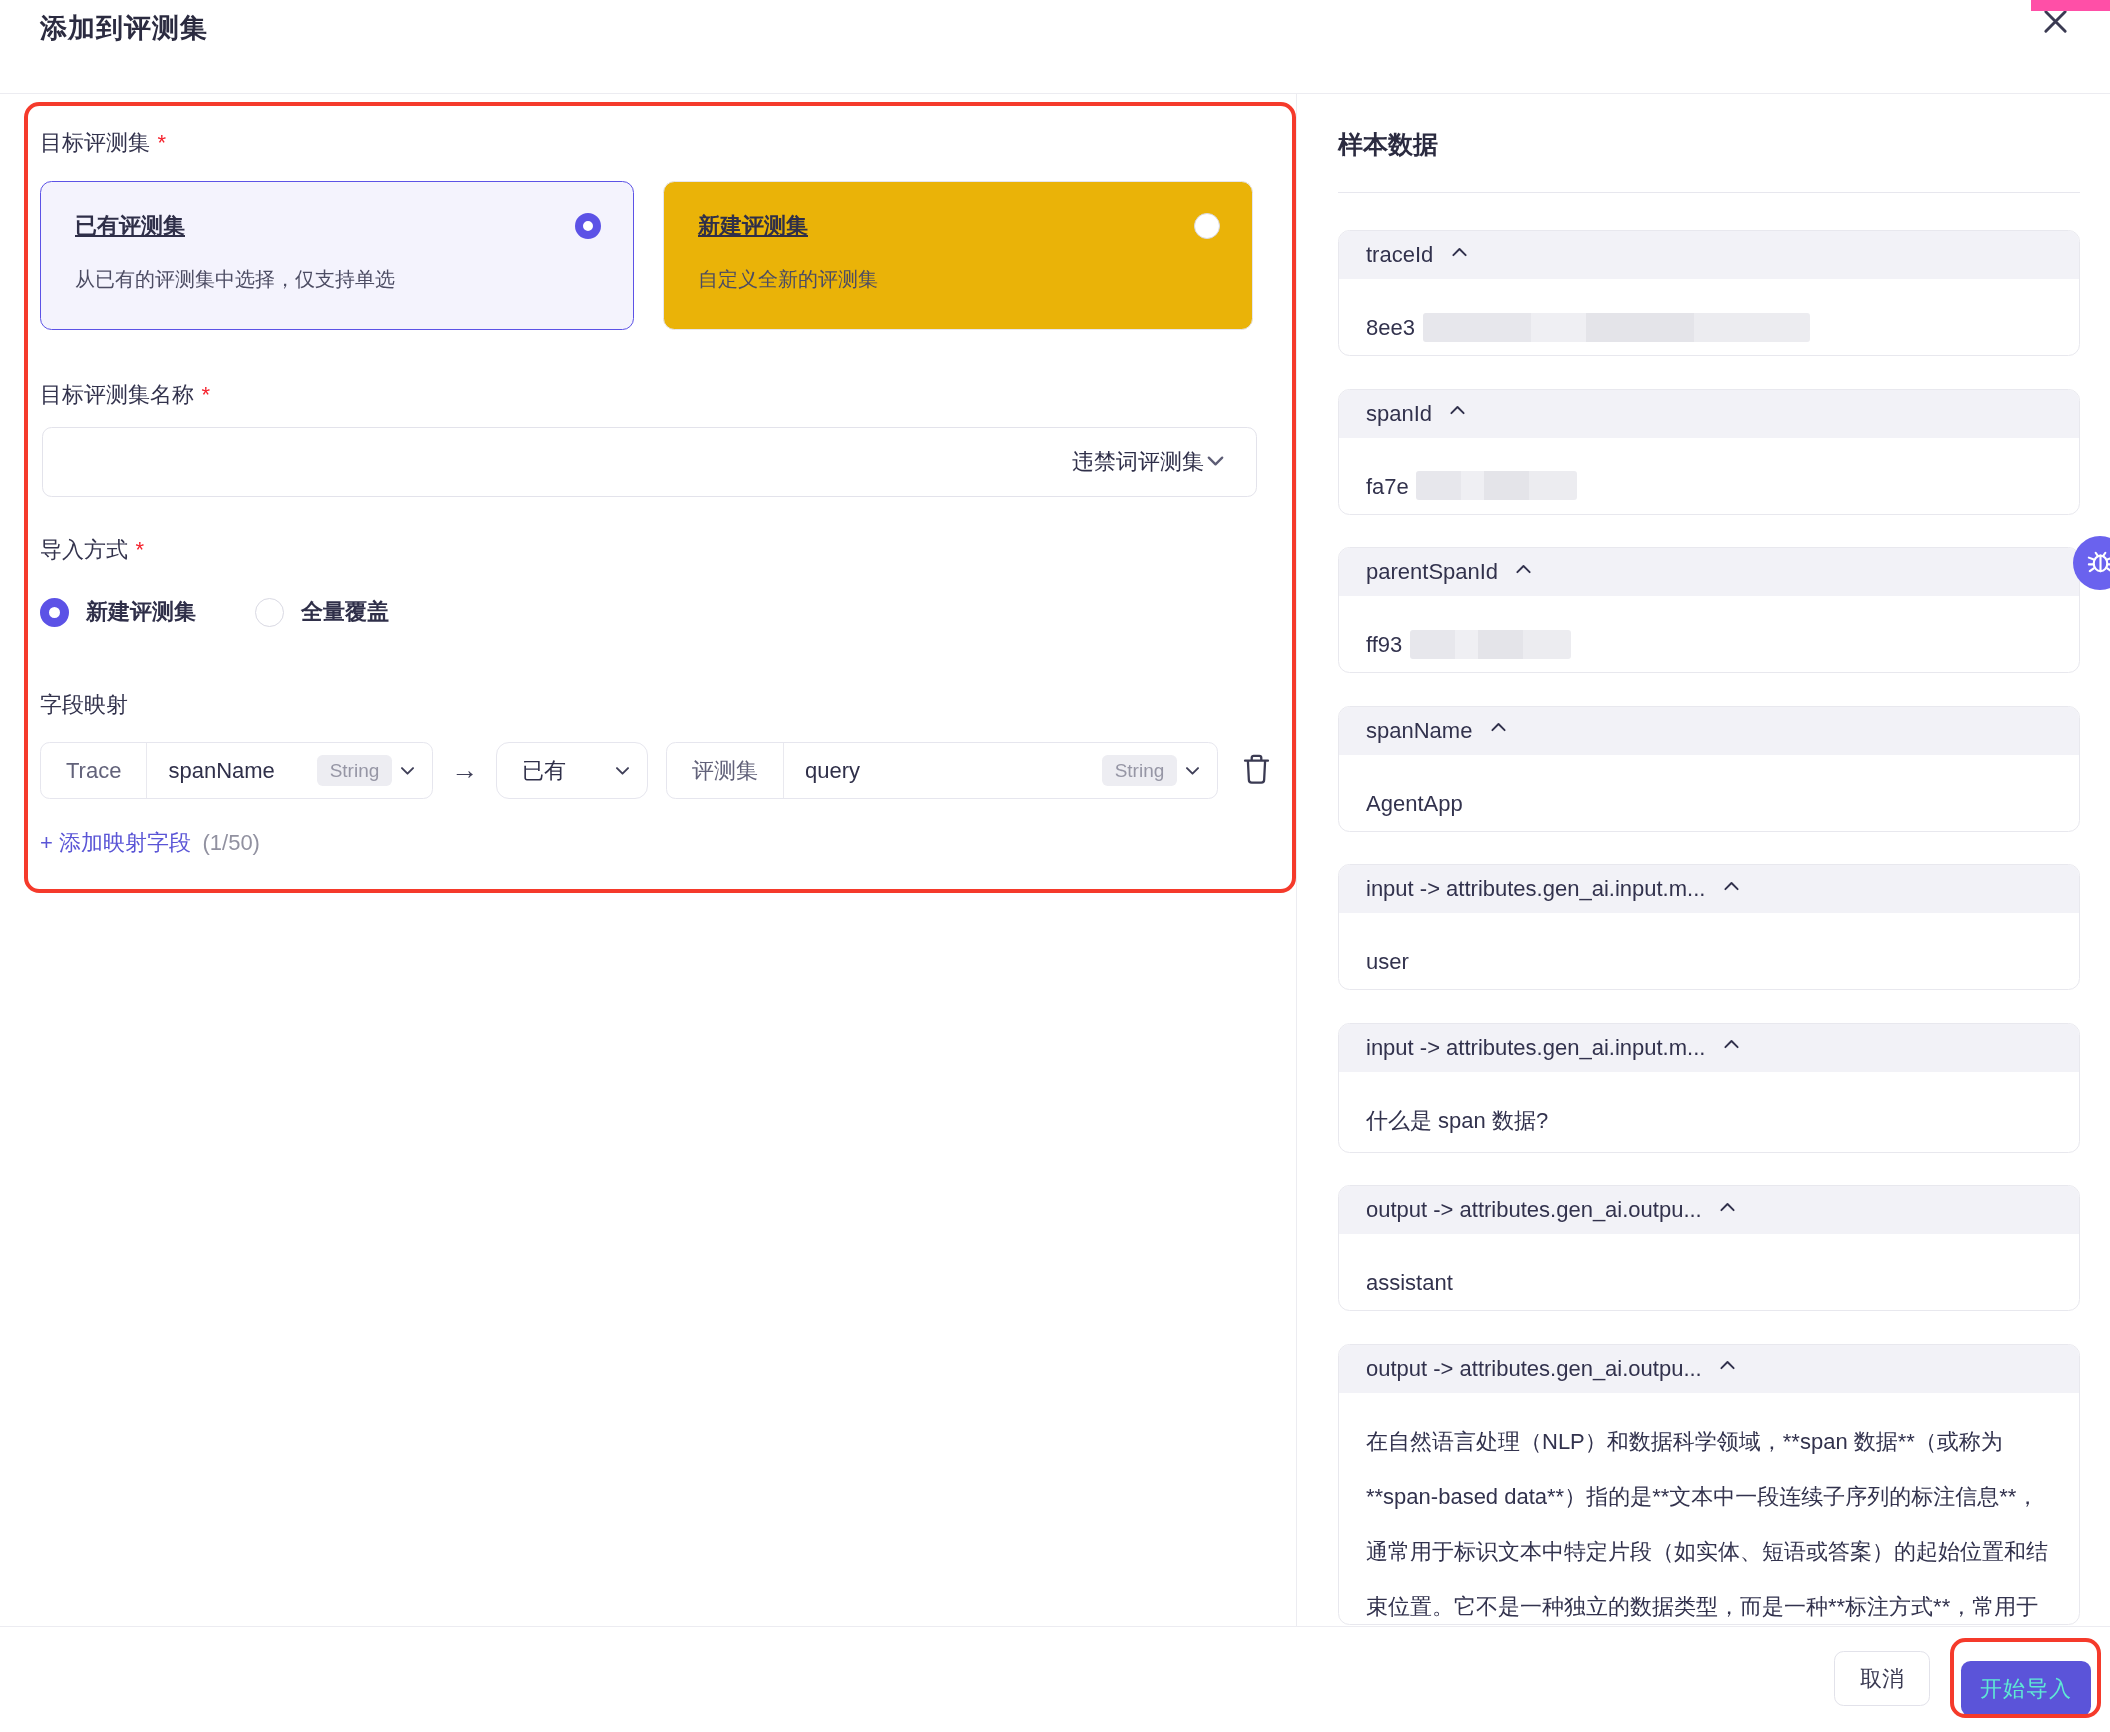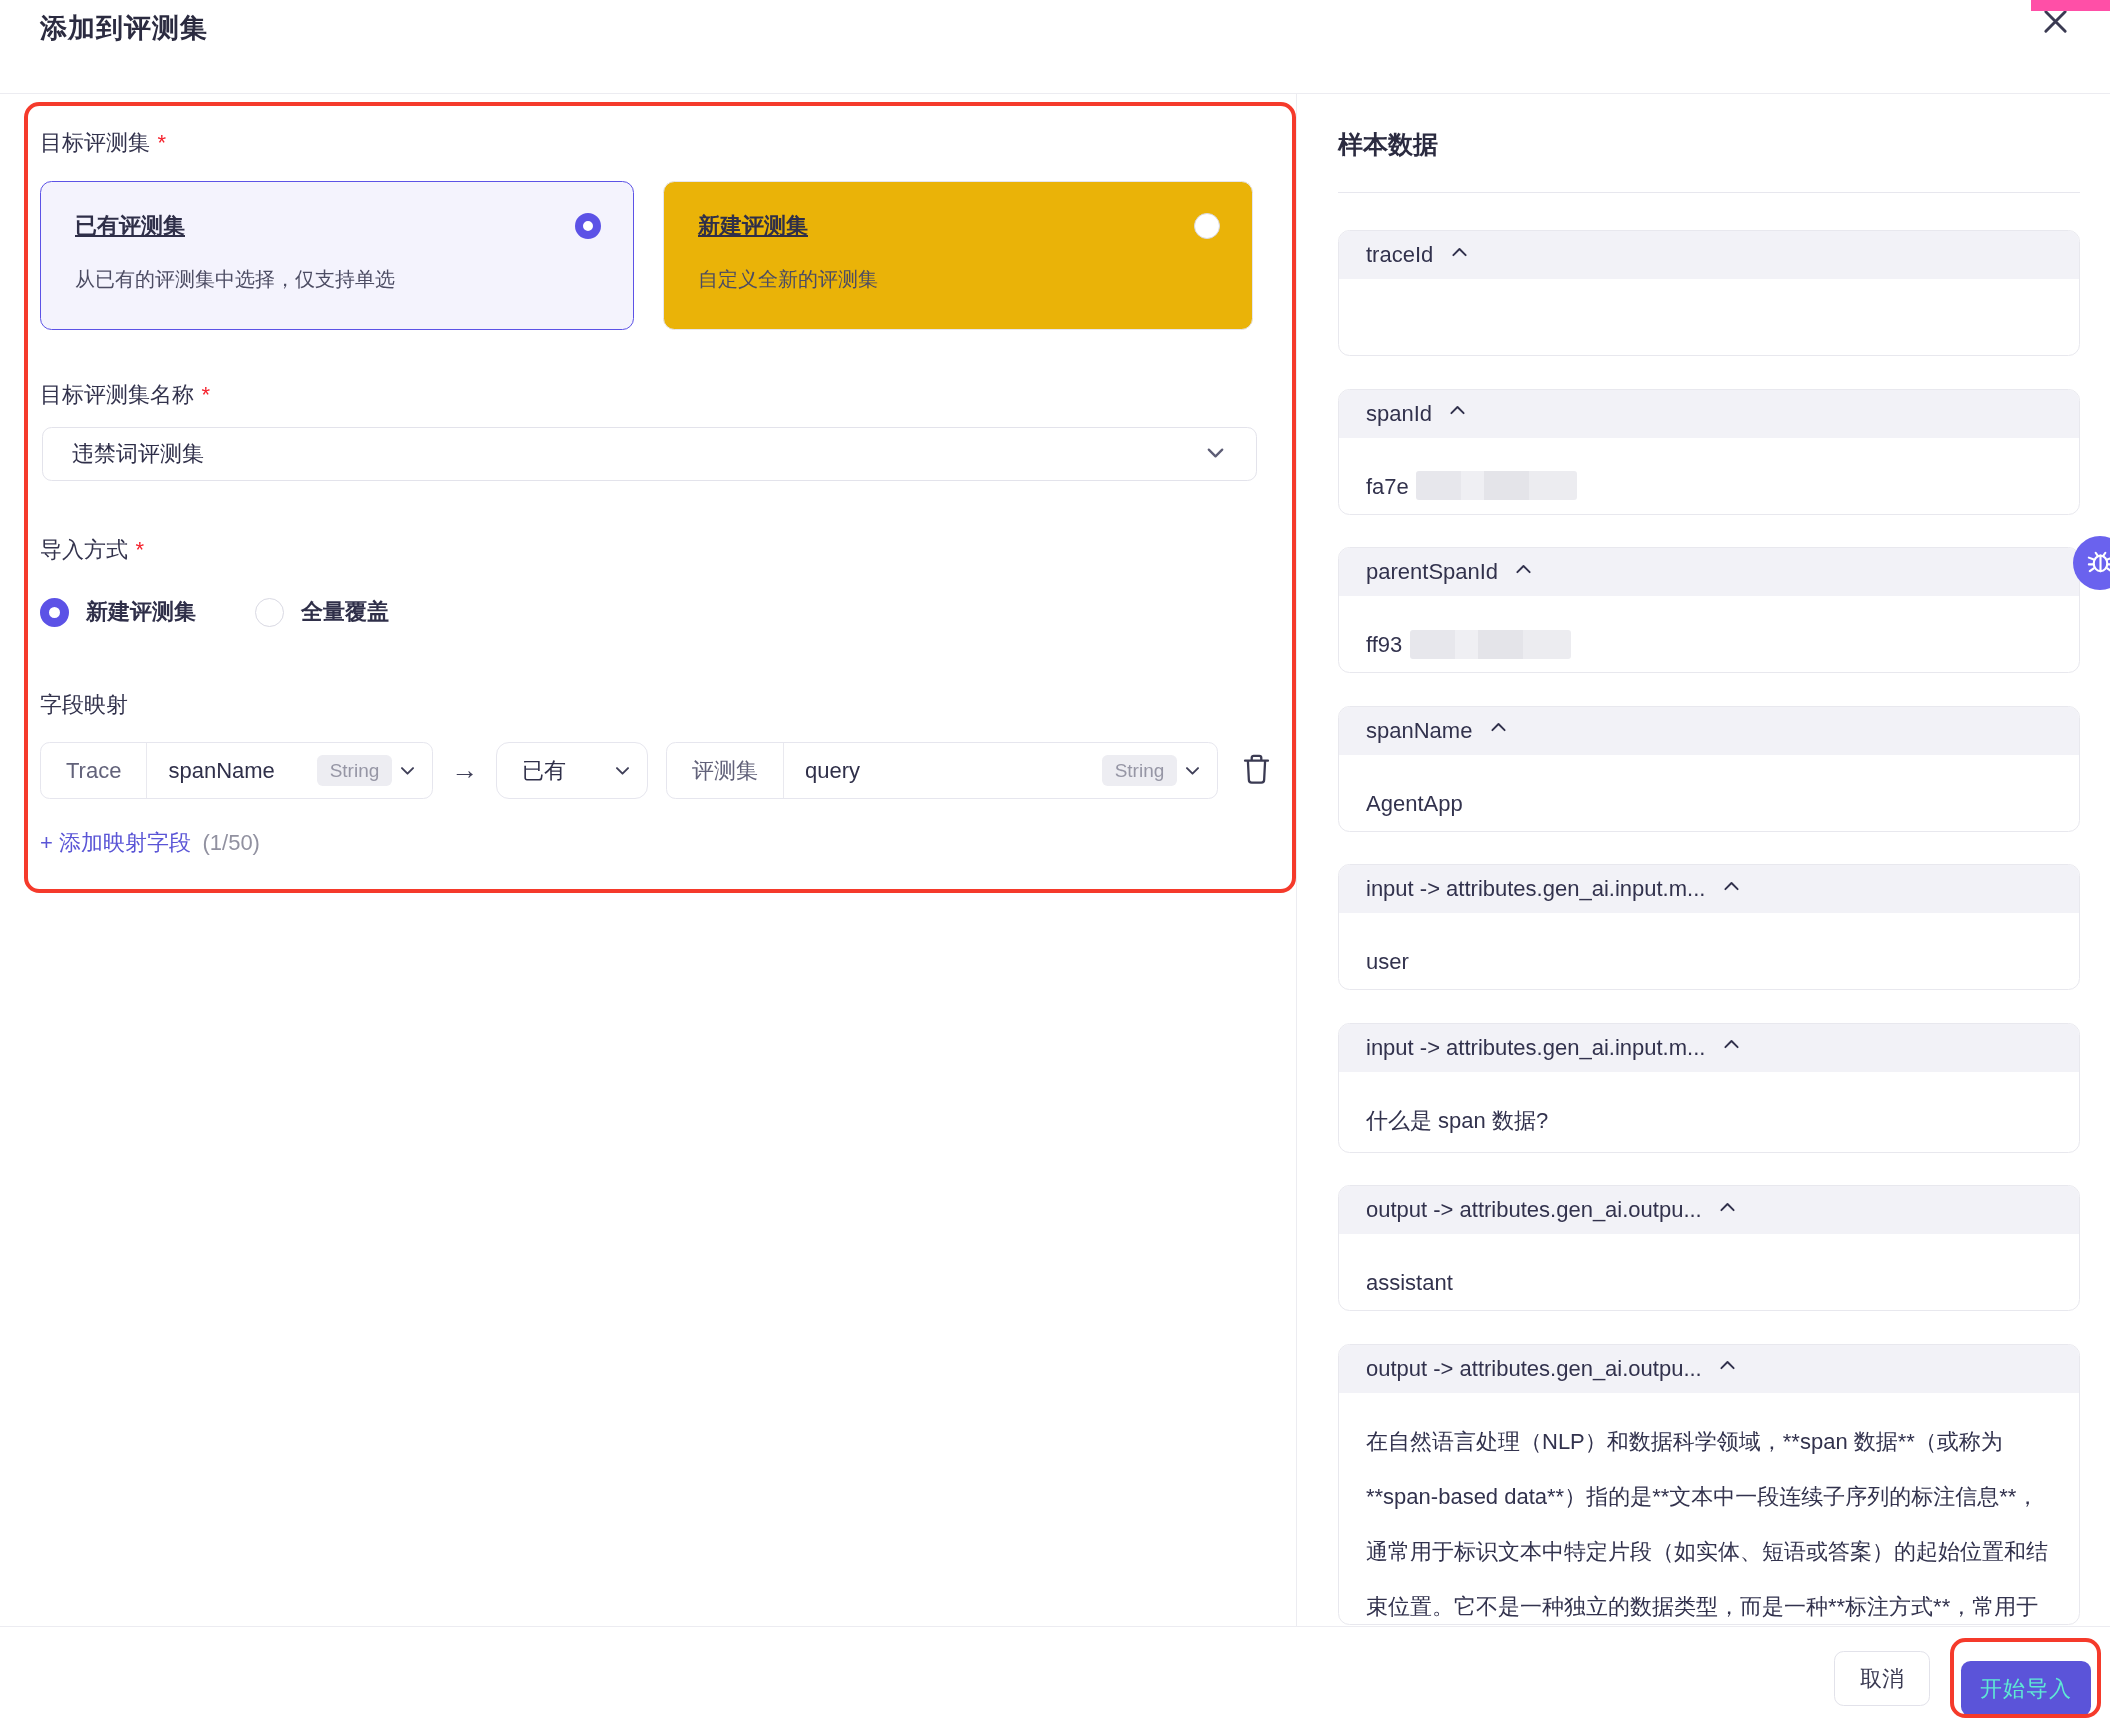--- a/index.html
+++ b/index.html
@@ -23,21 +23,21 @@
   .req { color:#f5222d; margin-left:7.6px; font-size:22px; }
 
   .opt-card { top:181px; height:149px; border-radius:11.5px; background:#eab308; border:1.9px solid #e6e6ee; cursor:pointer; }
   .opt-card.selected { background:#f4f3fd; border:1.9px solid #5c52e6; }
   .opt-card .oc-title { position:absolute; left:34px; top:29px; font-size:22px; font-weight:700; color:#2f2f49;text-decoration:underline; }
   .opt-card .oc-desc { position:absolute; left:34px; top:84px; font-size:20px; color:#4c4c63; }
   .radio { position:absolute; right:32.5px; top:31px; width:26px; height:26px; border-radius:50%; background:#fff; }
   .radio.on { border:8.6px solid #5c52e6; }
   .radio.off { border:1.9px solid #d9d9e3; }
 
-  .select-box { left:42px; top:427px; width:1215px; height:54px; border:1.9px solid #e3e3eb; border-radius:9.6px; background:#fff; display:flex; align-items:center; padding:0 29px; cursor:pointer; }
+  .select-box { left:42px; top:427px; width:1215px; height:70px; border:1.9px solid #e3e3eb; border-radius:9.6px; background:#fff; display:flex; align-items:center; padding:0 29px; cursor:pointer;text-align:right; }
   .select-box .sel-value { font-size:22px; color:#2f2f49; flex:1; }
 
   .radio-row { left:40px; top:596px; height:32.5px; display:flex; align-items:center; gap:17px; }
   .rr-radio { width:29px; height:29px; border-radius:50%; background:#fff; cursor:pointer; flex:none; }
   .rr-radio.on { border:9.6px solid #5c52e6; }
   .rr-radio.off { border:1.9px solid #d9d9e3; }
   .rr-label { font-size:22px; font-weight:600; color:#2f2f49; margin-right:42px; cursor:pointer; }
 
   .map-row { left:40px; top:742px; height:57px; display:flex; align-items:center; }
   .map-group { height:57px; border:1.9px solid #e6e6ee; border-radius:9.6px; background:#fff; display:flex; align-items:center; }
@@ -187,20 +187,21 @@
 <div class="abs cards" id="cards">
   <div class="s-card">
     <div class="sc-head">
       <span class="sc-key">traceId</span>
       <span>
         <svg width="21" height="21" viewBox="0 0 24 24">
             <path d="M5 15 L12 8 L19 15" fill="none" stroke="#32324d" stroke-width="2.2" stroke-linecap="round" stroke-linejoin="round"></path>
           </svg>
       </span>
     </div>
+    <div class="sc-body">8ee3<span class="strip strip-0"></span></div>
   </div>
 
   <div class="s-card">
     <div class="sc-head">
       <span class="sc-key">spanId</span>
       <span>
         <svg width="21" height="21" viewBox="0 0 24 24">
             <path d="M5 15 L12 8 L19 15" fill="none" stroke="#32324d" stroke-width="2.2" stroke-linecap="round" stroke-linejoin="round"></path>
           </svg>
       </span>

